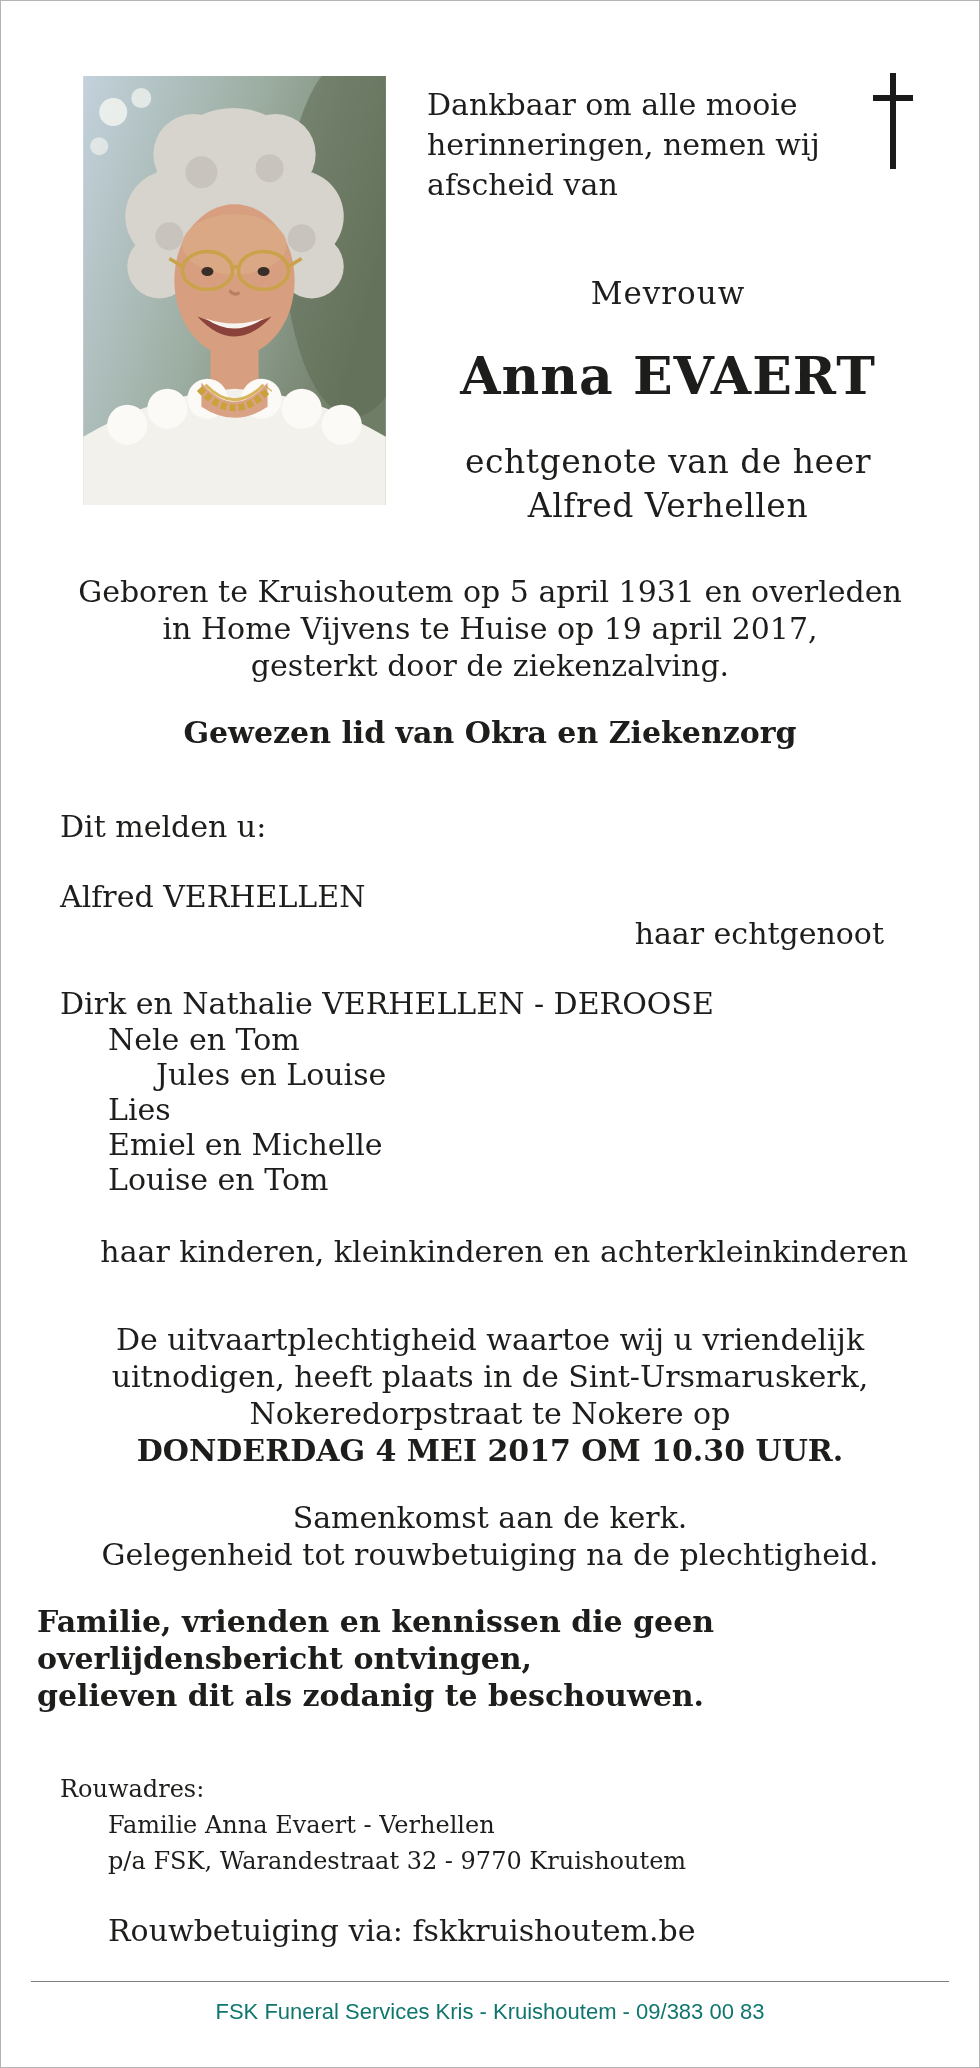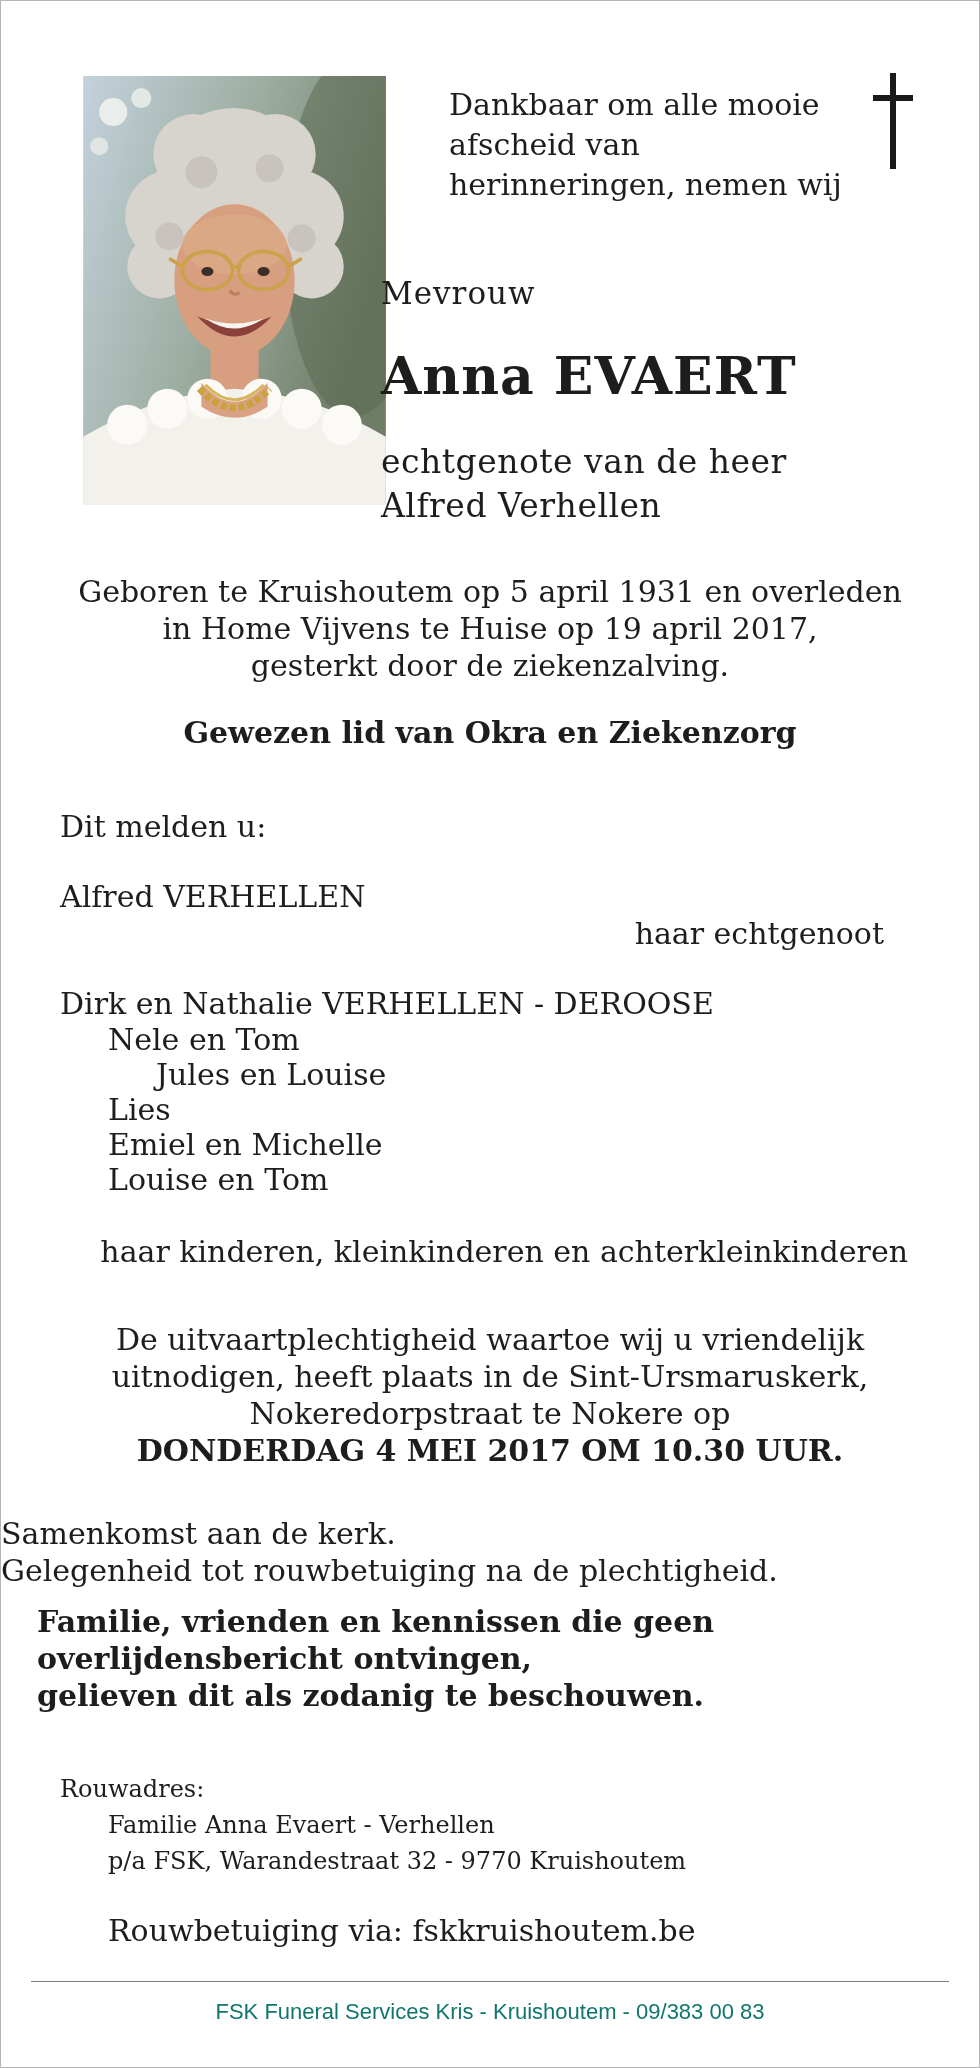--- a/index.html
+++ b/index.html
@@ -10,25 +10,25 @@
     box-sizing: border-box;
     background: #ffffff;
     border: 1px solid #b4b4b4;
     font-family: "DejaVu Serif", serif;
     color: #1d1d1b;
     overflow: hidden;
   }
 
   .photo { position: absolute; left: 82px; top: 75px; width: 303px; height: 429px; }
 
-  .intro { position: absolute; left: 448px; top: 84px; font-size: 30px; line-height: 40px; }
+  .intro { position: absolute; left: 426px; top: 84px; font-size: 30px; line-height: 40px; }
 
   .cross { position: absolute; left: 864px; top: 70px; width: 56px; height: 100px; }
 
-  .header-block { position: absolute; left: 380px; top: 274px; width: 574px; text-align: left; }
+  .header-block { position: absolute; left: 380px; top: 274px; width: 574px; text-align: center; }
   .salutation { font-size: 31px; letter-spacing: 1px; }
   .deceased-name { margin-top: 34px; font-size: 52px; font-weight: bold; letter-spacing: 1px; }
   .spouse { margin-top: 34px; font-size: 33px; line-height: 44px; letter-spacing: 0.5px; }
 
   .life { position: absolute; left: 0; top: 572px; width: 100%; text-align: center; font-size: 30px; line-height: 37px; }
 
   .membership { position: absolute; left: 0; top: 714px; width: 100%; text-align: center; font-size: 30px; font-weight: bold; }
 
   .announce { position: absolute; left: 59px; top: 808px; font-size: 30px; }
   .husband { position: absolute; left: 59px; top: 878px; font-size: 30px; }
@@ -37,21 +37,21 @@
   .children { position: absolute; left: 59px; top: 985px; font-size: 30px; }
   .grandchildren { position: absolute; left: 59px; top: 1021px; font-size: 30px; line-height: 35px; }
   .indent-1 { padding-left: 48px; }
   .indent-2 { padding-left: 96px; }
 
   .descendants-role { position: absolute; right: 71px; top: 1233px; font-size: 30px; }
 
   .ceremony { position: absolute; left: 0; top: 1320px; width: 100%; text-align: center; font-size: 30px; line-height: 37px; }
   .bold-line { font-weight: bold; }
 
-  .gathering { position: absolute; left: 0; top: 1498px; width: 100%; font-size: 30px; line-height: 37px; margin-top: 16px; }
+  .gathering { position: absolute; left: 0; top: 1498px; width: 100%; text-align: center; font-size: 30px; line-height: 37px; }
 
   .notice { position: absolute; left: 0; top: 1602px; width: 100%; text-align: left; font-size: 30px; line-height: 37px; font-weight: bold; padding-left: 36px; }
 
   .mourning { position: absolute; left: 59px; top: 1770px; font-size: 24px; line-height: 36px; }
   .mourning .addr { padding-left: 48px; }
 
   .online { position: absolute; left: 107px; top: 1912px; font-size: 30px; }
 
   .footer-divider { position: absolute; left: 30px; right: 30px; top: 1980px; border-top: 1px solid #7d7d7d; height: 0; }
   .footer-text {
@@ -126,22 +126,22 @@
       <circle cx="258" cy="348" r="20"></circle>
     </g>
 
     <path d="M118 306 Q151 344 184 306 L184 330 Q151 352 118 330 Z" fill="#d9a284"></path>
     <path d="M116 312 Q151 350 186 312" stroke="#c9a23a" stroke-width="7" fill="none" stroke-dasharray="6 3"></path>
     <path d="M122 308 Q151 338 180 308" stroke="#d8b45a" stroke-width="3" fill="none"></path>
   </svg>
 
   <div class="intro">
     <div>Dankbaar om alle mooie</div>
+    <div>herinneringen, nemen wij</div>
     <div>afscheid van</div>
-    <div>herinneringen, nemen wij</div>
   </div>
 
   <svg class="cross" viewBox="0 0 56 100" aria-hidden="true">
     <rect x="25" y="2" width="6" height="96" fill="#1a1a1a"></rect>
     <rect x="8" y="24" width="40" height="6" fill="#1a1a1a"></rect>
   </svg>
 
   <div class="header-block">
     <div class="salutation">Mevrouw</div>
     <div class="deceased-name">Anna EVAERT</div>

